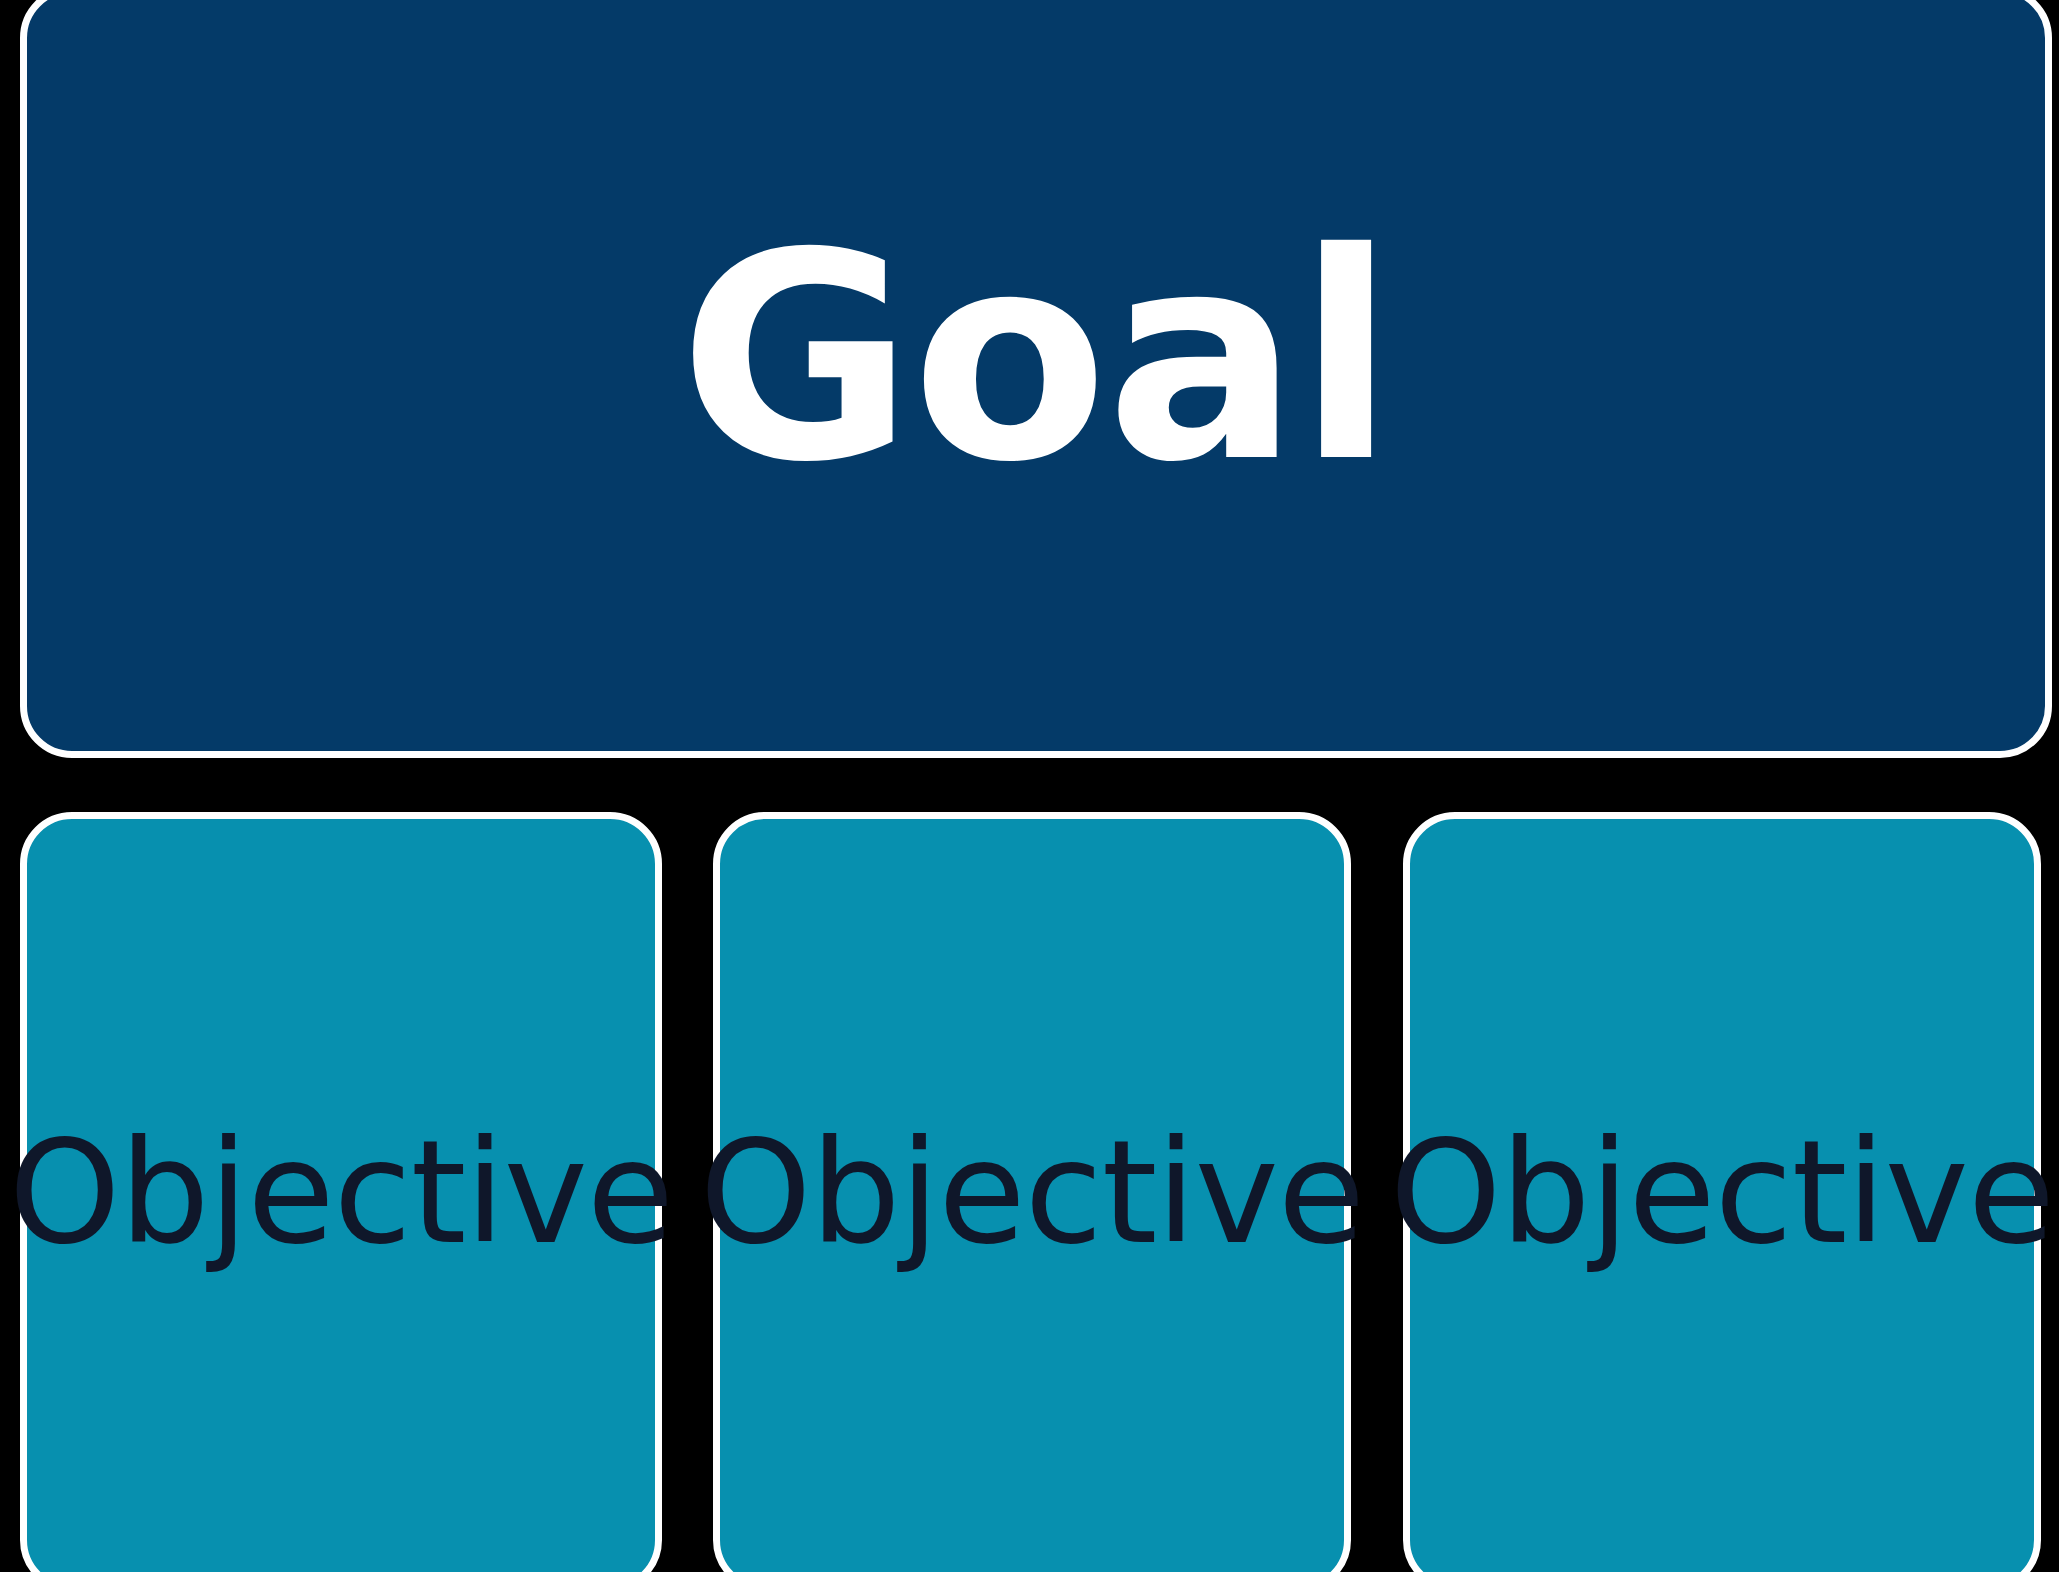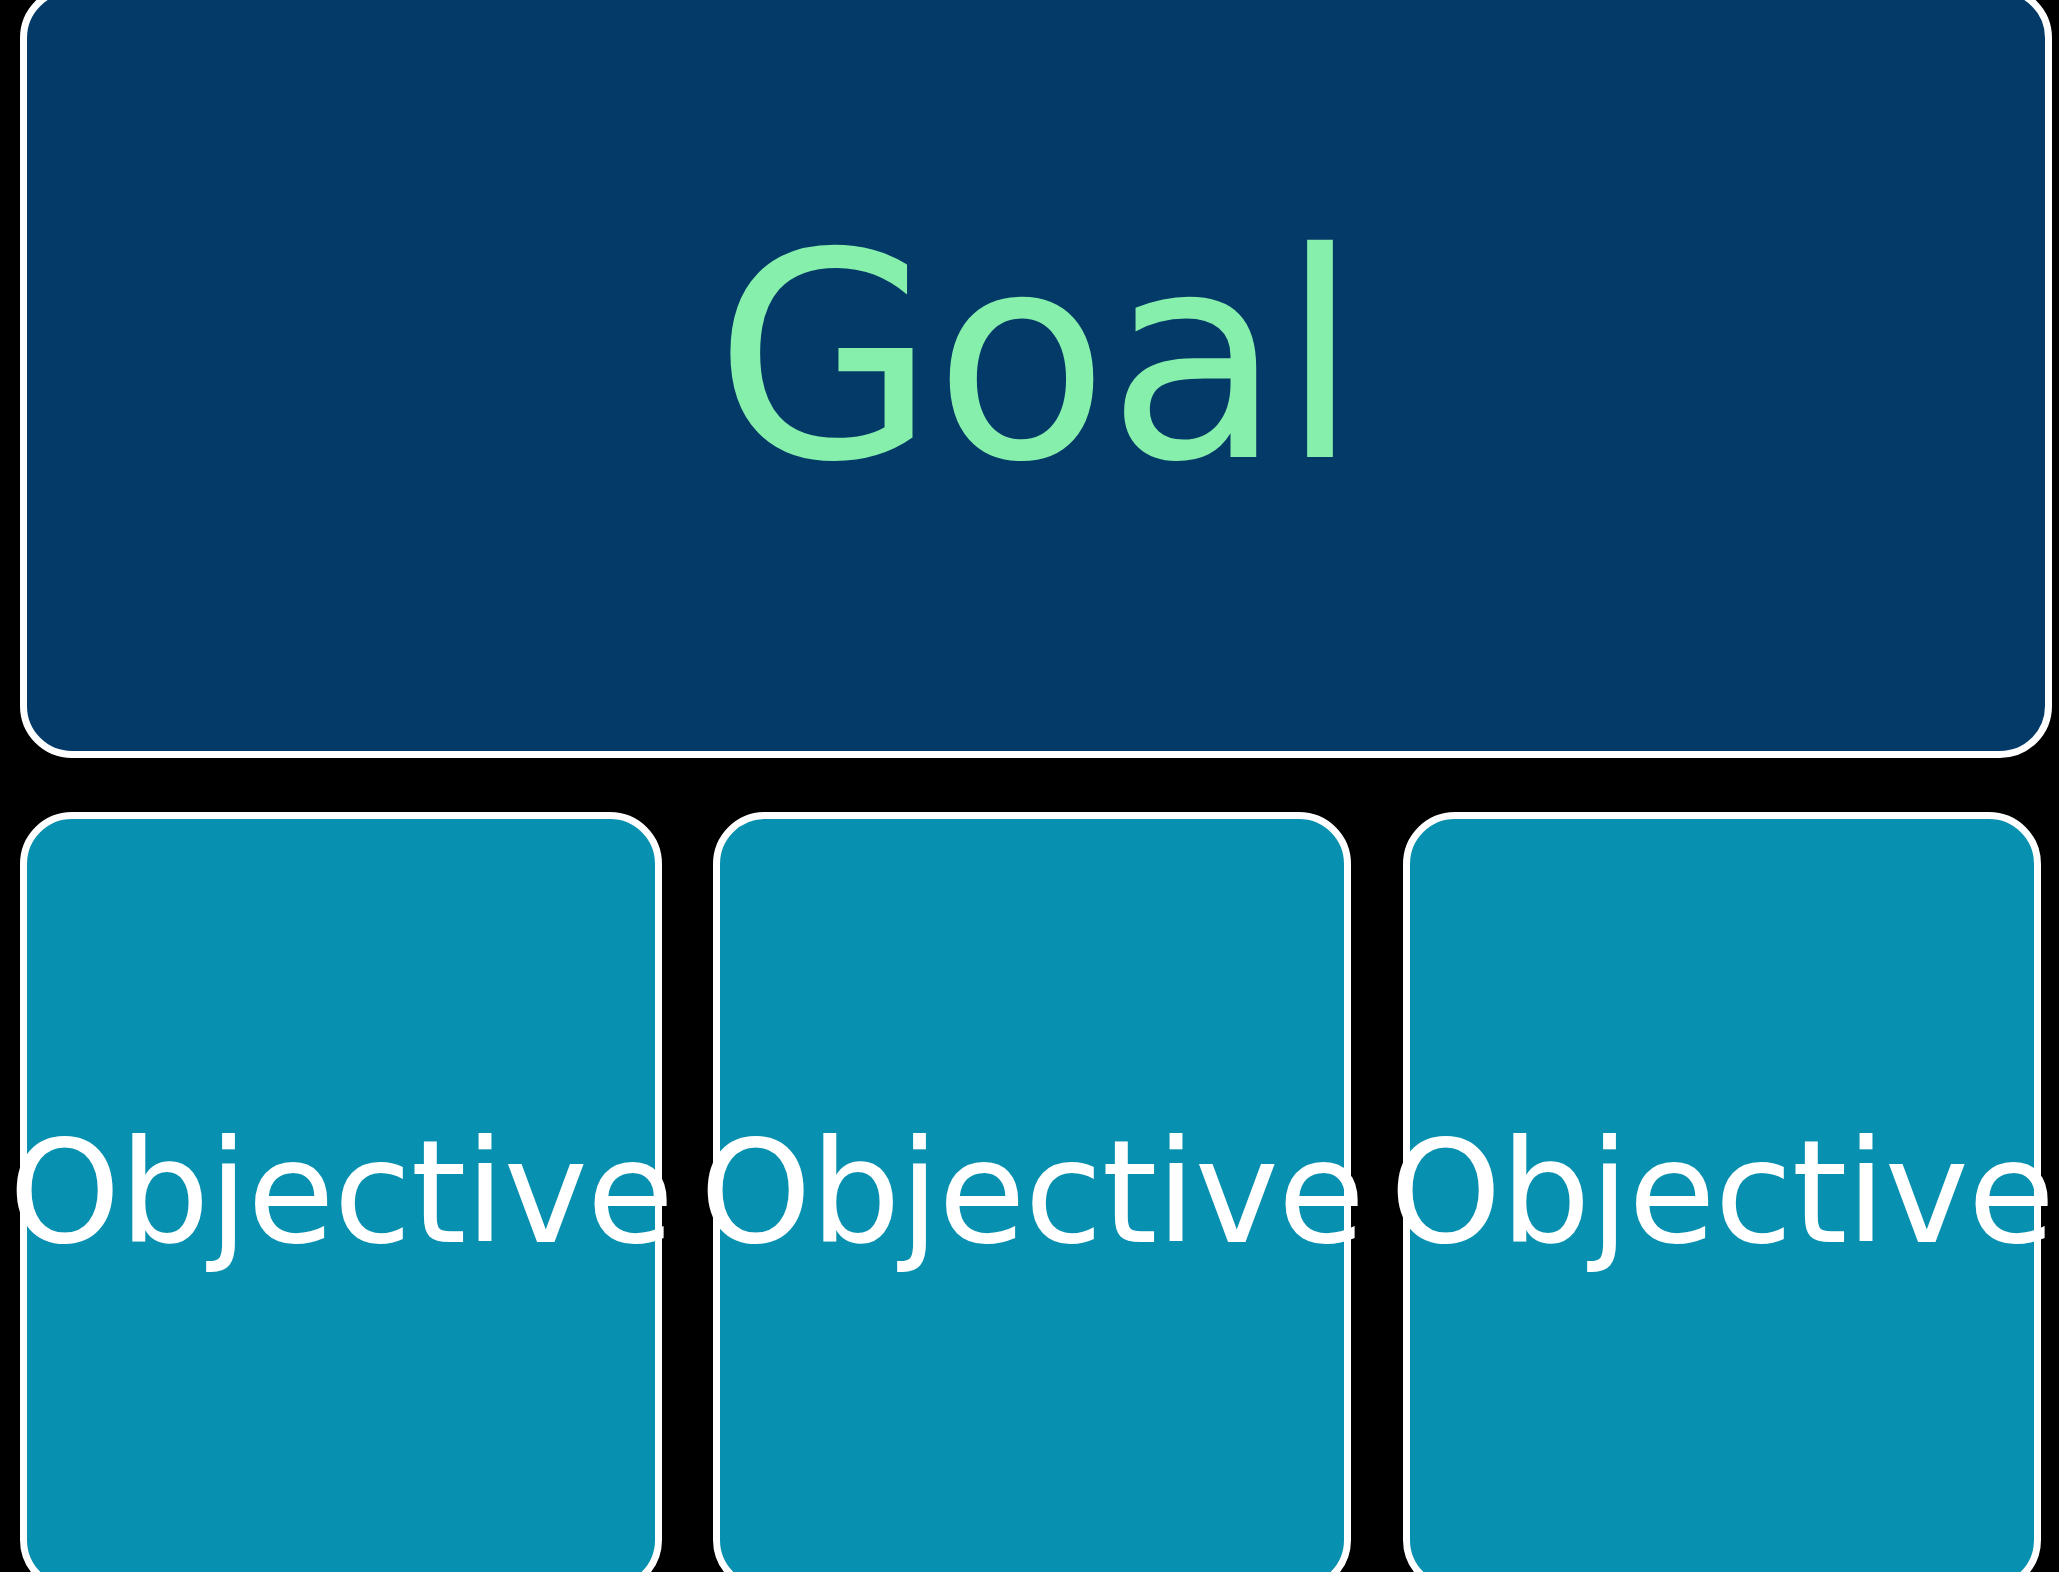--- a/index.html
+++ b/index.html
@@ -31,23 +31,23 @@
     box-sizing: border-box;
     background: #043A68;
     border: 7px solid #FFFFFF;
     border-radius: 52px;
     display: flex;
     align-items: center;
     justify-content: center;
   }
 
   .goal-label {
-    color: #86efac;
+    color: #ffffff;
     font-size: 286px;
-    font-weight: 400;
+    font-weight: 700;
     line-height: 1;
     letter-spacing: -2px;
     margin-top: -28px;
     white-space: nowrap;
     user-select: none;
   }
 
   
   .objective-row {
     position: absolute;
@@ -68,21 +68,21 @@
     display: flex;
     align-items: center;
     justify-content: center;
   }
 
   .objective-node.n0 { left: 20px;   width: 642px; }
   .objective-node.n1 { left: 713px;  width: 638px; }
   .objective-node.n2 { left: 1403px; width: 638px; }
 
   .objective-label {
-    color: #ffffff;
+    color: #0f172a;
     font-size: 142px;
     font-weight: 400;
     line-height: 1;
     letter-spacing: -1px;
     margin-top: -18px;
     white-space: nowrap;
     user-select: none;
   }
 </style>
 </head>

